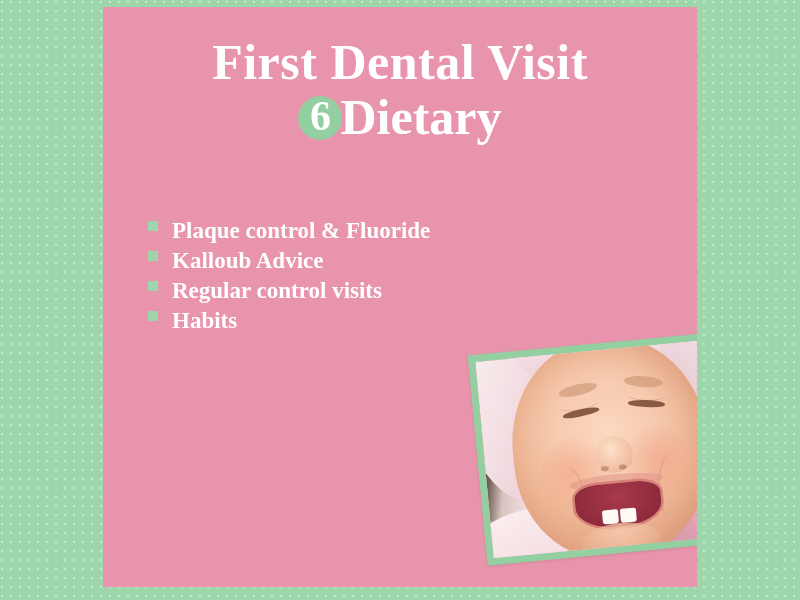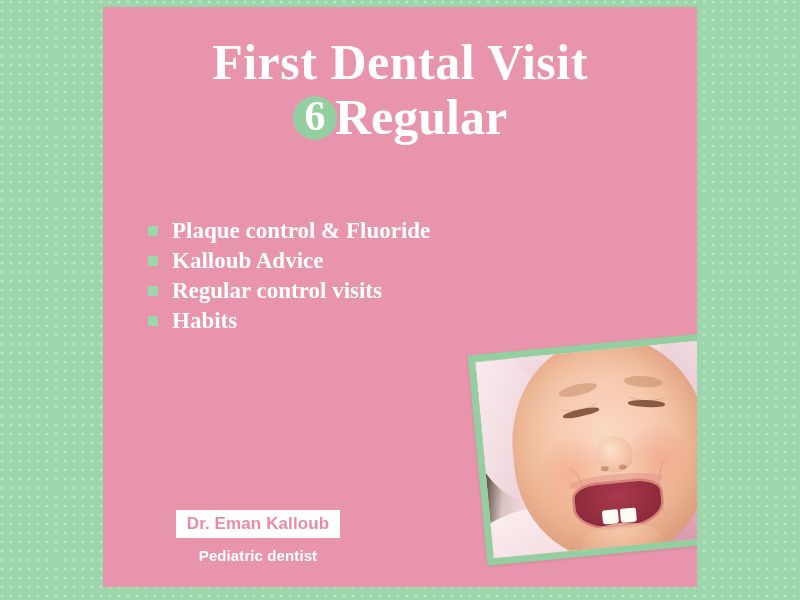--- a/index.html
+++ b/index.html
@@ -90,21 +90,20 @@
     position: absolute;
     left: 45px;
     top: 212px;
     width: 520px;
     list-style: none;
     margin: 0;
     padding: 0;
   }
   #bullets li {
     display: flex;
-    align-items: center;
     margin-bottom: 8px;
     height: 22px;
   }
   .bullet-square {
     flex: 0 0 auto;
     width: 10px;
     height: 10px;
     background: #9ed6ac;
     margin-right: 14px;
     margin-top: 2px;
@@ -330,21 +329,21 @@
 <body>
 
 <div id="slide">
 
   <div id="card">
 
     <div class="heading">
       <div class="title-line1">First Dental Visit</div>
       <div class="title-line2">
         <span class="month-badge">6</span>
-        <span class="month-word">Regular</span>
+        <span class="month-word">Dietary</span>
       </div>
     </div>
 
     <ul id="bullets">
       <li>
         <span class="bullet-square"></span>
         <span class="bullet-text">Plaque control &amp; Fluoride</span>
       </li>
       <li>
         <span class="bullet-square"></span>
@@ -387,19 +386,15 @@
             <div class="p-teeth">
               <div class="p-tooth"></div>
               <div class="p-tooth"></div>
             </div>
           </div>
           <div class="p-chin"></div>
         </div>
       </div>
     </div>
 
-    <div id="author">
-      <div id="name-badge">Dr. Eman Kalloub</div>
-      <div id="role">Pediatric dentist</div>
-    </div>
 
   </div>
 </div>
 
 </body></html>

